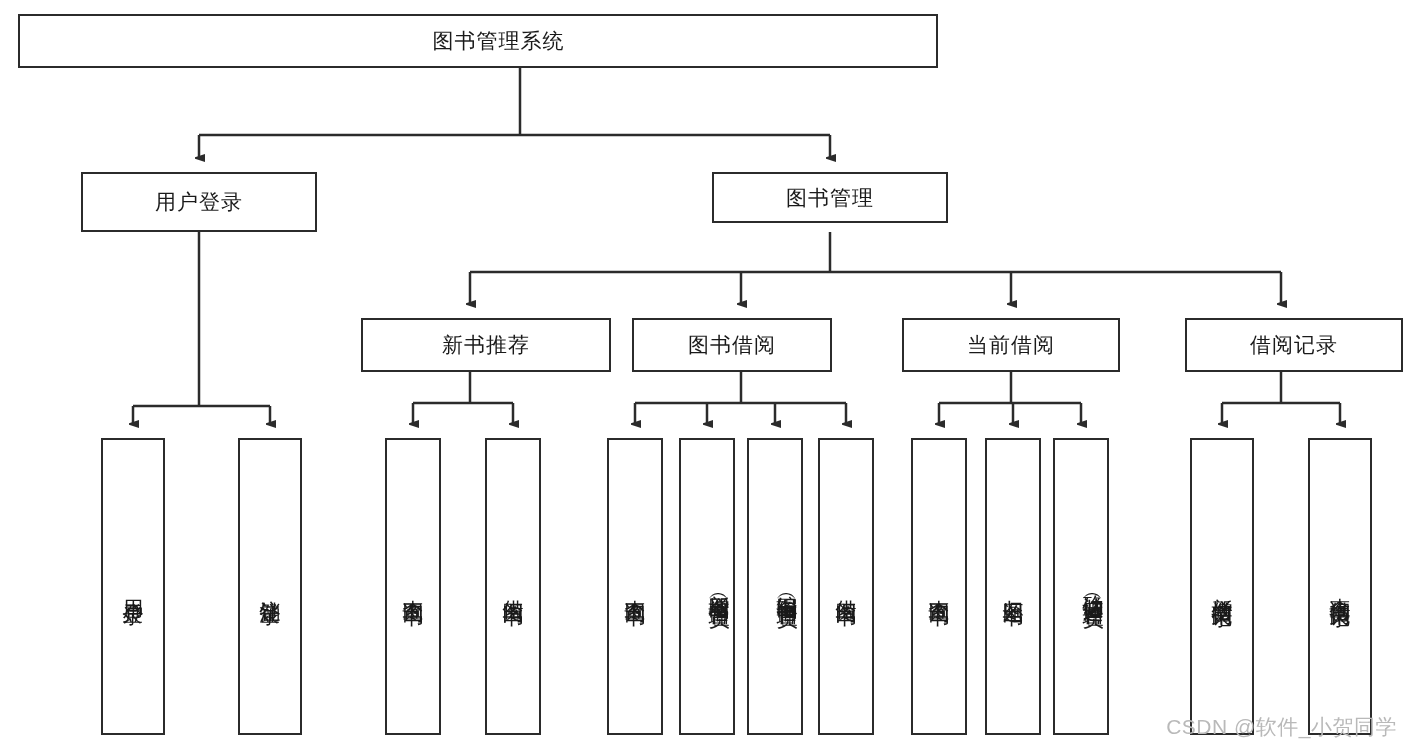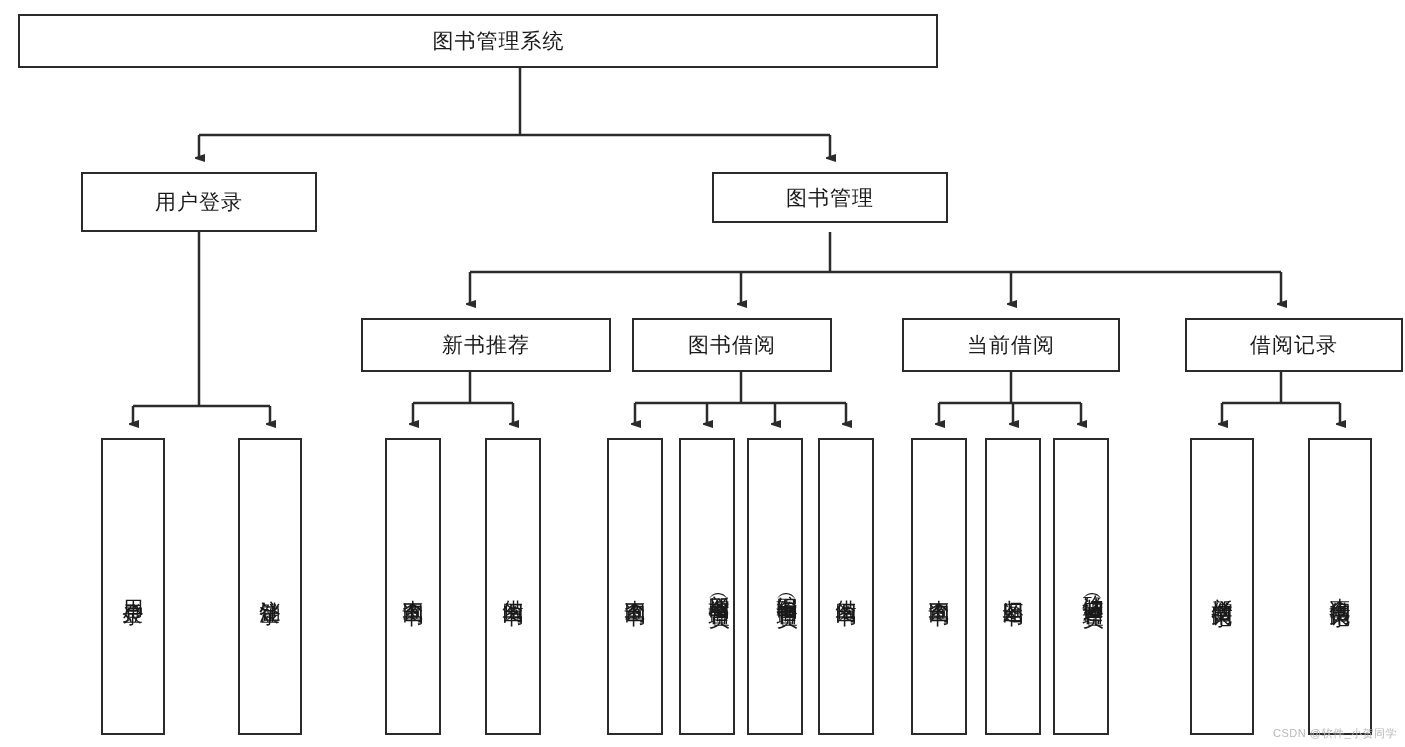--- a/index.html
+++ b/index.html
@@ -59,21 +59,21 @@
   }
   .edge-line {
     stroke: #2b2b2b;
     stroke-width: 2.5;
     fill: none;
   }
   .watermark {
     position: absolute;
     right: 8px;
     bottom: 6px;
-    font-size: 11px;
+    font-size: 21px;
     color: #b9b9b9;
     letter-spacing: 0.5px;
     white-space: nowrap;
   }
 </style>
 </head>
 <body>
 
 <div id="canvas">
 

